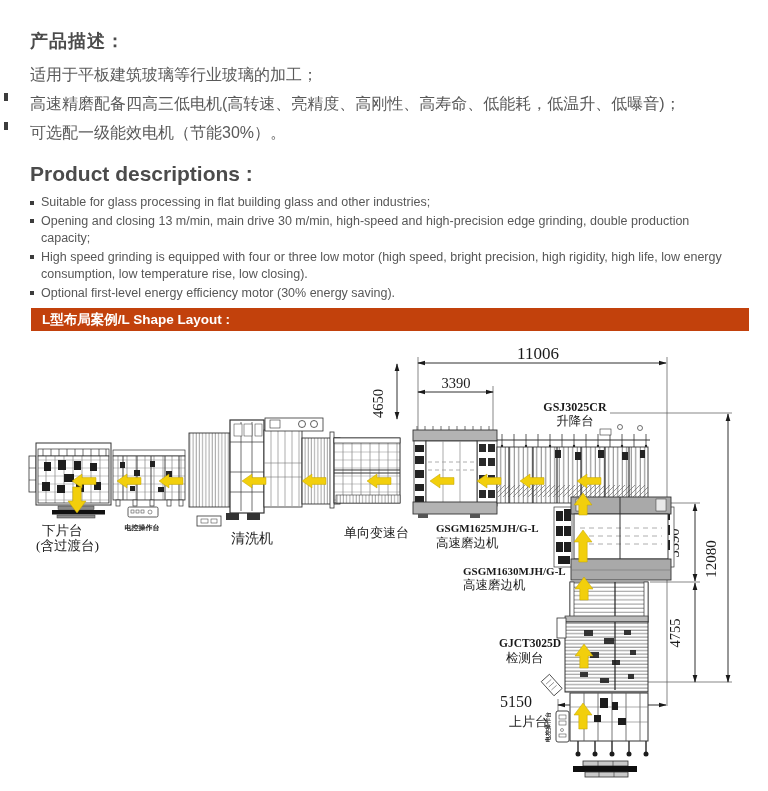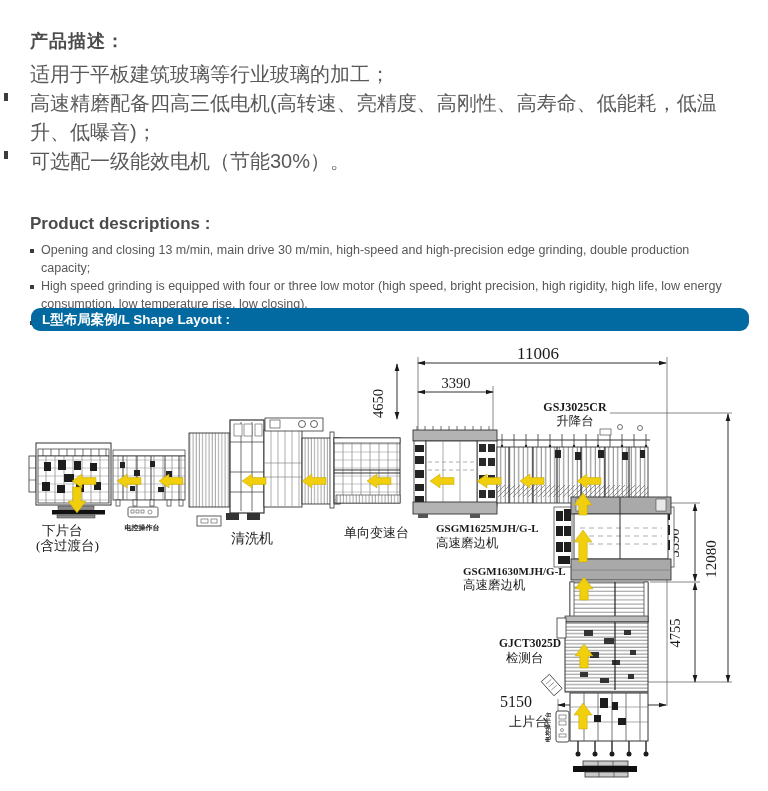--- a/index.html
+++ b/index.html
@@ -1,44 +1,45 @@
 <!DOCTYPE html>
 <html><head>
 <meta charset="utf-8">
 <style>
   html,body{margin:0;padding:0;background:#ffffff;}
   body{width:768px;height:791px;position:relative;overflow:hidden;
        font-family:"Liberation Sans",sans-serif;}
   .topcontent{position:absolute;left:30px;top:12px;width:712px;}
   .cn-heading{font-size:18px;font-weight:bold;color:#4b4b4b;margin:17px 0 7px 0;letter-spacing:1px;}
   ul.cnlist{list-style:none;margin:0;padding:0;}
-  ul.cnlist li{position:relative;font-size:20px;color:#595959;line-height:29px;}
+  ul.cnlist li{position:relative;font-size:16px;color:#595959;line-height:29px;}
   ul.cnlist li.b::before{content:'';position:absolute;left:-26px;top:4px;width:4px;height:8px;background:#3c3c3c;}
-  .en-heading{font-size:17px;font-weight:bold;color:#4b4b4b;margin:38px 0 8px 0;}
+  .en-heading{font-size:21px;font-weight:bold;color:#4b4b4b;margin:15px 0 8px 0;}
   ul.enlist{list-style:none;margin:0;padding:0;}
   ul.enlist li{position:relative;font-size:12.5px;color:#575757;line-height:17.5px;padding-left:11px;margin-bottom:1px;}
   ul.enlist li::before{content:'';position:absolute;left:0;top:6.5px;width:4px;height:4px;background:#3c3c3c;}
-  .banner{position:absolute;left:31px;top:308px;width:718px;height:23px;background:#0369a1;
-          color:#ffffff;font-size:13.5px;font-weight:bold;line-height:23px;padding-left:11px;box-sizing:border-box;border-radius:9px;}
+  .banner{position:absolute;left:31px;top:308px;width:718px;height:23px;background:#c2410c;
+          color:#ffffff;font-size:13.5px;font-weight:bold;line-height:23px;padding-left:11px;box-sizing:border-box;}
   .diagram-wrap{position:absolute;left:0;top:330px;width:668px;height:461px;}
   svg text{font-family:"Liberation Serif","DejaVu Serif",serif;fill:#1a1a1a;}
   svg .dimtxt{font-family:"Liberation Serif","DejaVu Serif",serif;}
 </style>
 </head>
 <body>
 
 <div class="topcontent">
   <h2 class="cn-heading">产品描述：</h2>
   <ul class="cnlist">
     <li>适用于平板建筑玻璃等行业玻璃的加工；</li>
     <li class="b">高速精磨配备四高三低电机(高转速、亮精度、高刚性、高寿命、低能耗，低温升、低曝音)；</li>
     <li class="b">可选配一级能效电机（节能30%）。</li>
   </ul>
   <h2 class="en-heading">Product descriptions :</h2>
   <ul class="enlist">
+    <li>Suitable for glass processing in flat building glass and other industries;</li>
     <li>Opening and closing 13 m/min, main drive 30 m/min, high-speed and high-precision edge grinding, double production capacity;</li>
     <li>High speed grinding is equipped with four or three low motor (high speed, bright precision, high rigidity, high life, low energy consumption, low temperature rise, low closing).</li>
     <li>Optional first-level energy efficiency motor (30% energy saving).</li>
   </ul>
 </div>
 
 <div class="banner">
   <span>L型布局案例/L Shape Layout :</span>
 </div>
 

